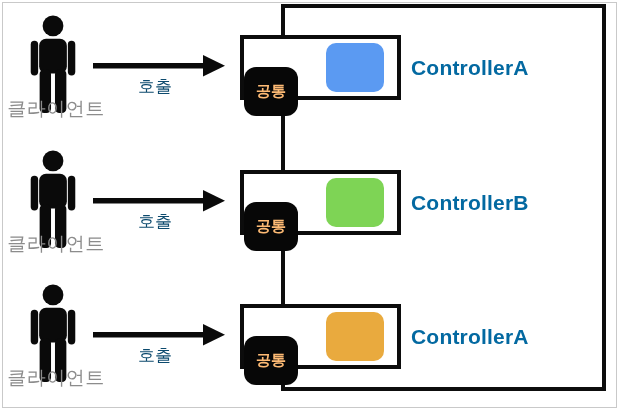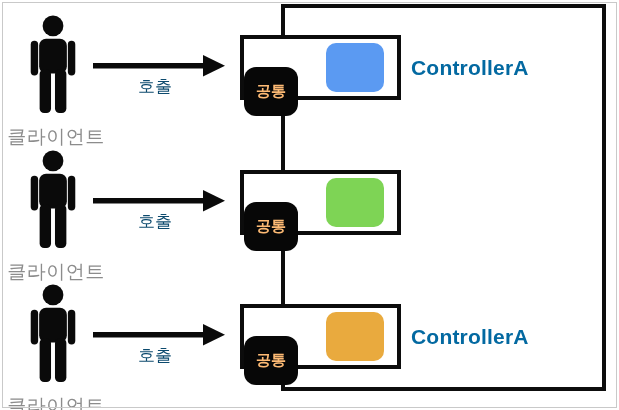--- a/index.html
+++ b/index.html
@@ -5,21 +5,21 @@
   html,body{margin:0;padding:0;background:#fff;font-family:"Liberation Sans",sans-serif;}
   .canvas{position:relative;width:619px;height:410px;background:#fff;overflow:hidden;}
   .frame{position:absolute;left:2px;top:2px;right:2px;bottom:2px;border:1px solid #c9c9c9;pointer-events:none;z-index:5;}
   .outer-rect{position:absolute;left:281px;top:4px;width:325px;height:387px;border:4px solid #0d0d0d;box-sizing:border-box;z-index:1;background:transparent;}
   .row{position:absolute;left:0;width:619px;height:135px;z-index:2;}
   .row1{top:0;}
   .row2{top:135px;}
   .row3{top:269px;}
   .person{position:absolute;left:24px;top:15px;width:58px;height:99px;}
   .person svg{display:block;width:100%;height:100%;}
-  .client-label{position:absolute;left:0;top:124px;width:112px;text-align:center;font-size:19px;color:#8c8c8c;letter-spacing:0.5px;}
+  .client-label{position:absolute;left:0;top:96px;width:112px;text-align:center;font-size:19px;color:#8c8c8c;letter-spacing:0.5px;}
   .arrow{position:absolute;left:93px;top:52px;width:132px;height:27px;}
   .arrow svg{display:block;width:100%;height:100%;}
   .call-label{position:absolute;left:110px;top:75px;width:90px;text-align:center;font-size:17px;color:#0c4a6e;}
   .ctrl-box{position:absolute;left:240px;top:35px;width:161px;height:65px;border:4px solid #0c0c0c;background:#fff;box-sizing:border-box;}
   .badge{position:absolute;left:0;top:4px;width:54px;height:49px;background:#070707;border-radius:12px;color:#fdba74;font-weight:700;font-size:15px;display:flex;align-items:center;justify-content:center;margin-top:24px;}
   .chip{position:absolute;left:82px;top:4px;width:58px;height:49px;border-radius:10px;background:#ccc;}
   .ctrl-label{position:absolute;left:411px;top:35px;height:65px;display:flex;align-items:center;font-size:21px;font-weight:700;color:#0369a1;letter-spacing:0.2px;}
 </style>
 </head>
 <body>
@@ -71,20 +71,21 @@
       <svg viewBox="0 0 132 27" xmlns="http://www.w3.org/2000/svg" fill="#0a0a0a">
         <rect x="0" y="11" width="112" height="5.5"></rect>
         <polygon points="110,3 132,13.7 110,24.5"></polygon>
       </svg>
     </div>
     <div class="call-label">호출</div>
     <div class="ctrl-box">
       <div class="badge">공통</div>
       <div class="chip" style="background-color: rgb(126, 212, 85);"></div>
     </div>
+    <div class="ctrl-label">ControllerB</div>
   </div>
 
   <div class="row row3">
     <div class="person">
       <svg viewBox="0 0 56 100" xmlns="http://www.w3.org/2000/svg" fill="#0a0a0a">
         <circle cx="28" cy="11" r="10.5"></circle>
         <rect x="14" y="24" width="28" height="35" rx="7"></rect>
         <rect x="5.5" y="26" width="7.5" height="35" rx="3.7"></rect>
         <rect x="43" y="26" width="7.5" height="35" rx="3.7"></rect>
         <rect x="14.5" y="55" width="11.5" height="44" rx="4.5"></rect>

